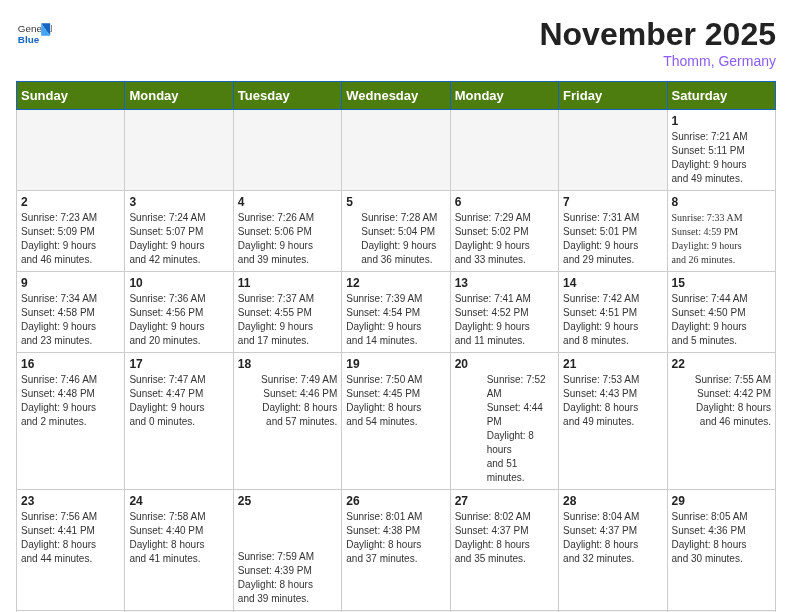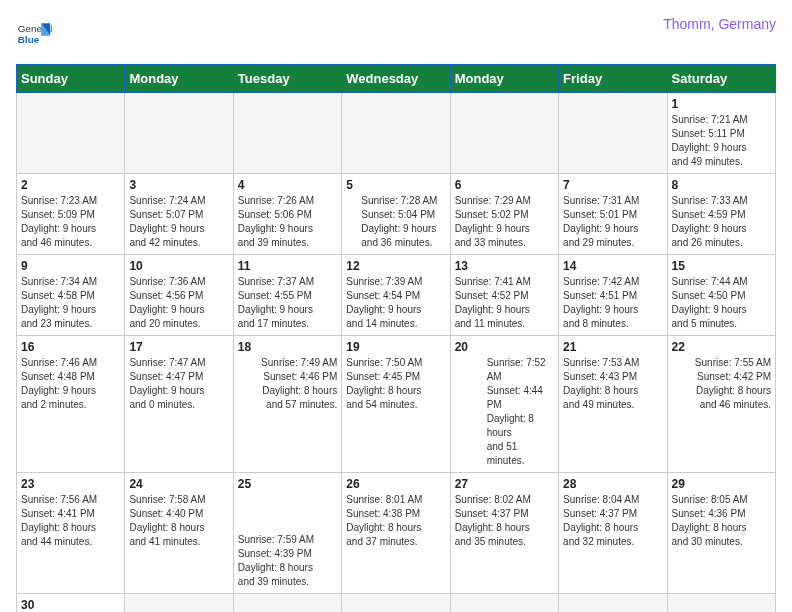--- a/index.html
+++ b/index.html
@@ -36,21 +36,21 @@
     .subtitle {
       font-size: 14px;
       color: #8b5cf6;
     }
     .calendar {
       width: 100%;
       border-collapse: collapse;
       border: 1px solid #ccc;
     }
     .calendar th {
-      background-color: #15803d;
+      background-color: #4d7c0f;
       color: #fff;
       font-size: 13px;
       font-weight: bold;
       padding: 6px 4px;
       text-align: left;
       border: 1px solid #1565c0;
     }
     .calendar td {
       vertical-align: top;
       border: 1px solid #ccc;
@@ -83,20 +83,21 @@
 <div class="header-area">
   <div class="logo">
     <svg class="logo-icon" viewBox="0 0 40 40">
       <text x="2" y="18" font-size="11" fill="#333" font-family="Arial">General</text>
       <text x="2" y="30" font-size="11" fill="#1565c0" font-weight="bold" font-family="Arial">Blue</text>
       <polygon points="28,8 38,8 38,22" fill="#1565c0"></polygon>
       <polygon points="28,8 38,22 28,22" fill="#42a5f5"></polygon>
     </svg>
   </div>
   <div class="title-area">
+    <div class="month-title">November 2025</div>
     <div class="subtitle">Thomm, Germany</div>
   </div>
 </div>
 
 <table class="calendar">
   <thead>
     <tr>
     <th>Sunday</th>
         <th>Monday</th>
         <th>Tuesday</th>
@@ -160,21 +161,21 @@
         </td>
         <td>
           <span class="day-number">7</span>
           <div class="day-info" style="white-space: pre-line;">Sunrise: 7:31 AM
 Sunset: 5:01 PM
 Daylight: 9 hours
 and 29 minutes.</div>
         </td>
         <td>
           <span class="day-number">8</span>
-          <div class="day-info" style="white-space: pre-line;">Sunrise: 7:33 AM
+          <div class="day-info" style="white-space: pre-line; font-family: Liberation Serif, serif;">Sunrise: 7:33 AM
 Sunset: 4:59 PM
 Daylight: 9 hours
 and 26 minutes.</div>
         </td>
       </tr>
       <tr>
         <td>
           <span class="day-number">9</span>
           <div class="day-info" style="white-space: pre-line;">Sunrise: 7:34 AM
 Sunset: 4:58 PM

